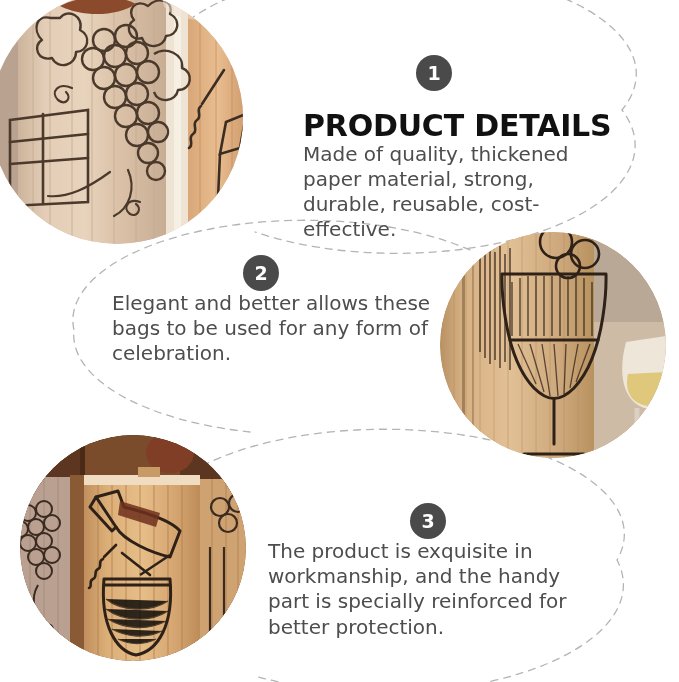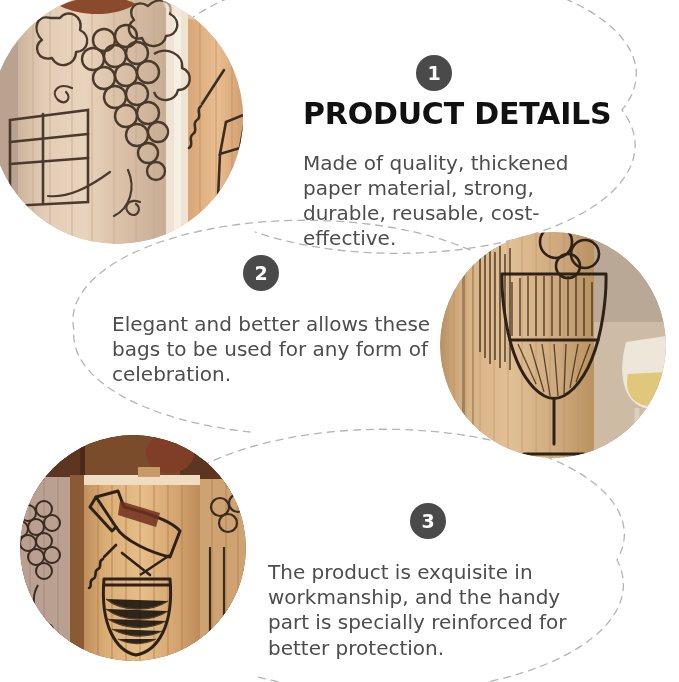--- a/index.html
+++ b/index.html
@@ -58,27 +58,27 @@
     line-height: 1;
     font-family: "DejaVu Sans", "Liberation Sans", sans-serif;
   }
   .heading {
     font-size: 30px;
     font-weight: bold;
     color: #111111;
     letter-spacing: -0.2px;
     line-height: 1.02;
     white-space: nowrap;
-    margin-top: 8px;
+    margin-top: 20px;
   }
   .body-text {
     font-size: 20px;
     color: #4d4d4d;
     line-height: 1.26;
-    margin-top: 21px;
+    margin-top: 0;
   }
 
   
   #block-1 { left: 303px; top: 55px; width: 310px; }
   #block-1 .badge { margin-left: 113px; }
   
   #block-2 { left: 112px; top: 255px; width: 320px; }
   #block-2 .badge { margin-left: 131px; }
   
   #block-3 { left: 268px; top: 503px; width: 330px; }

